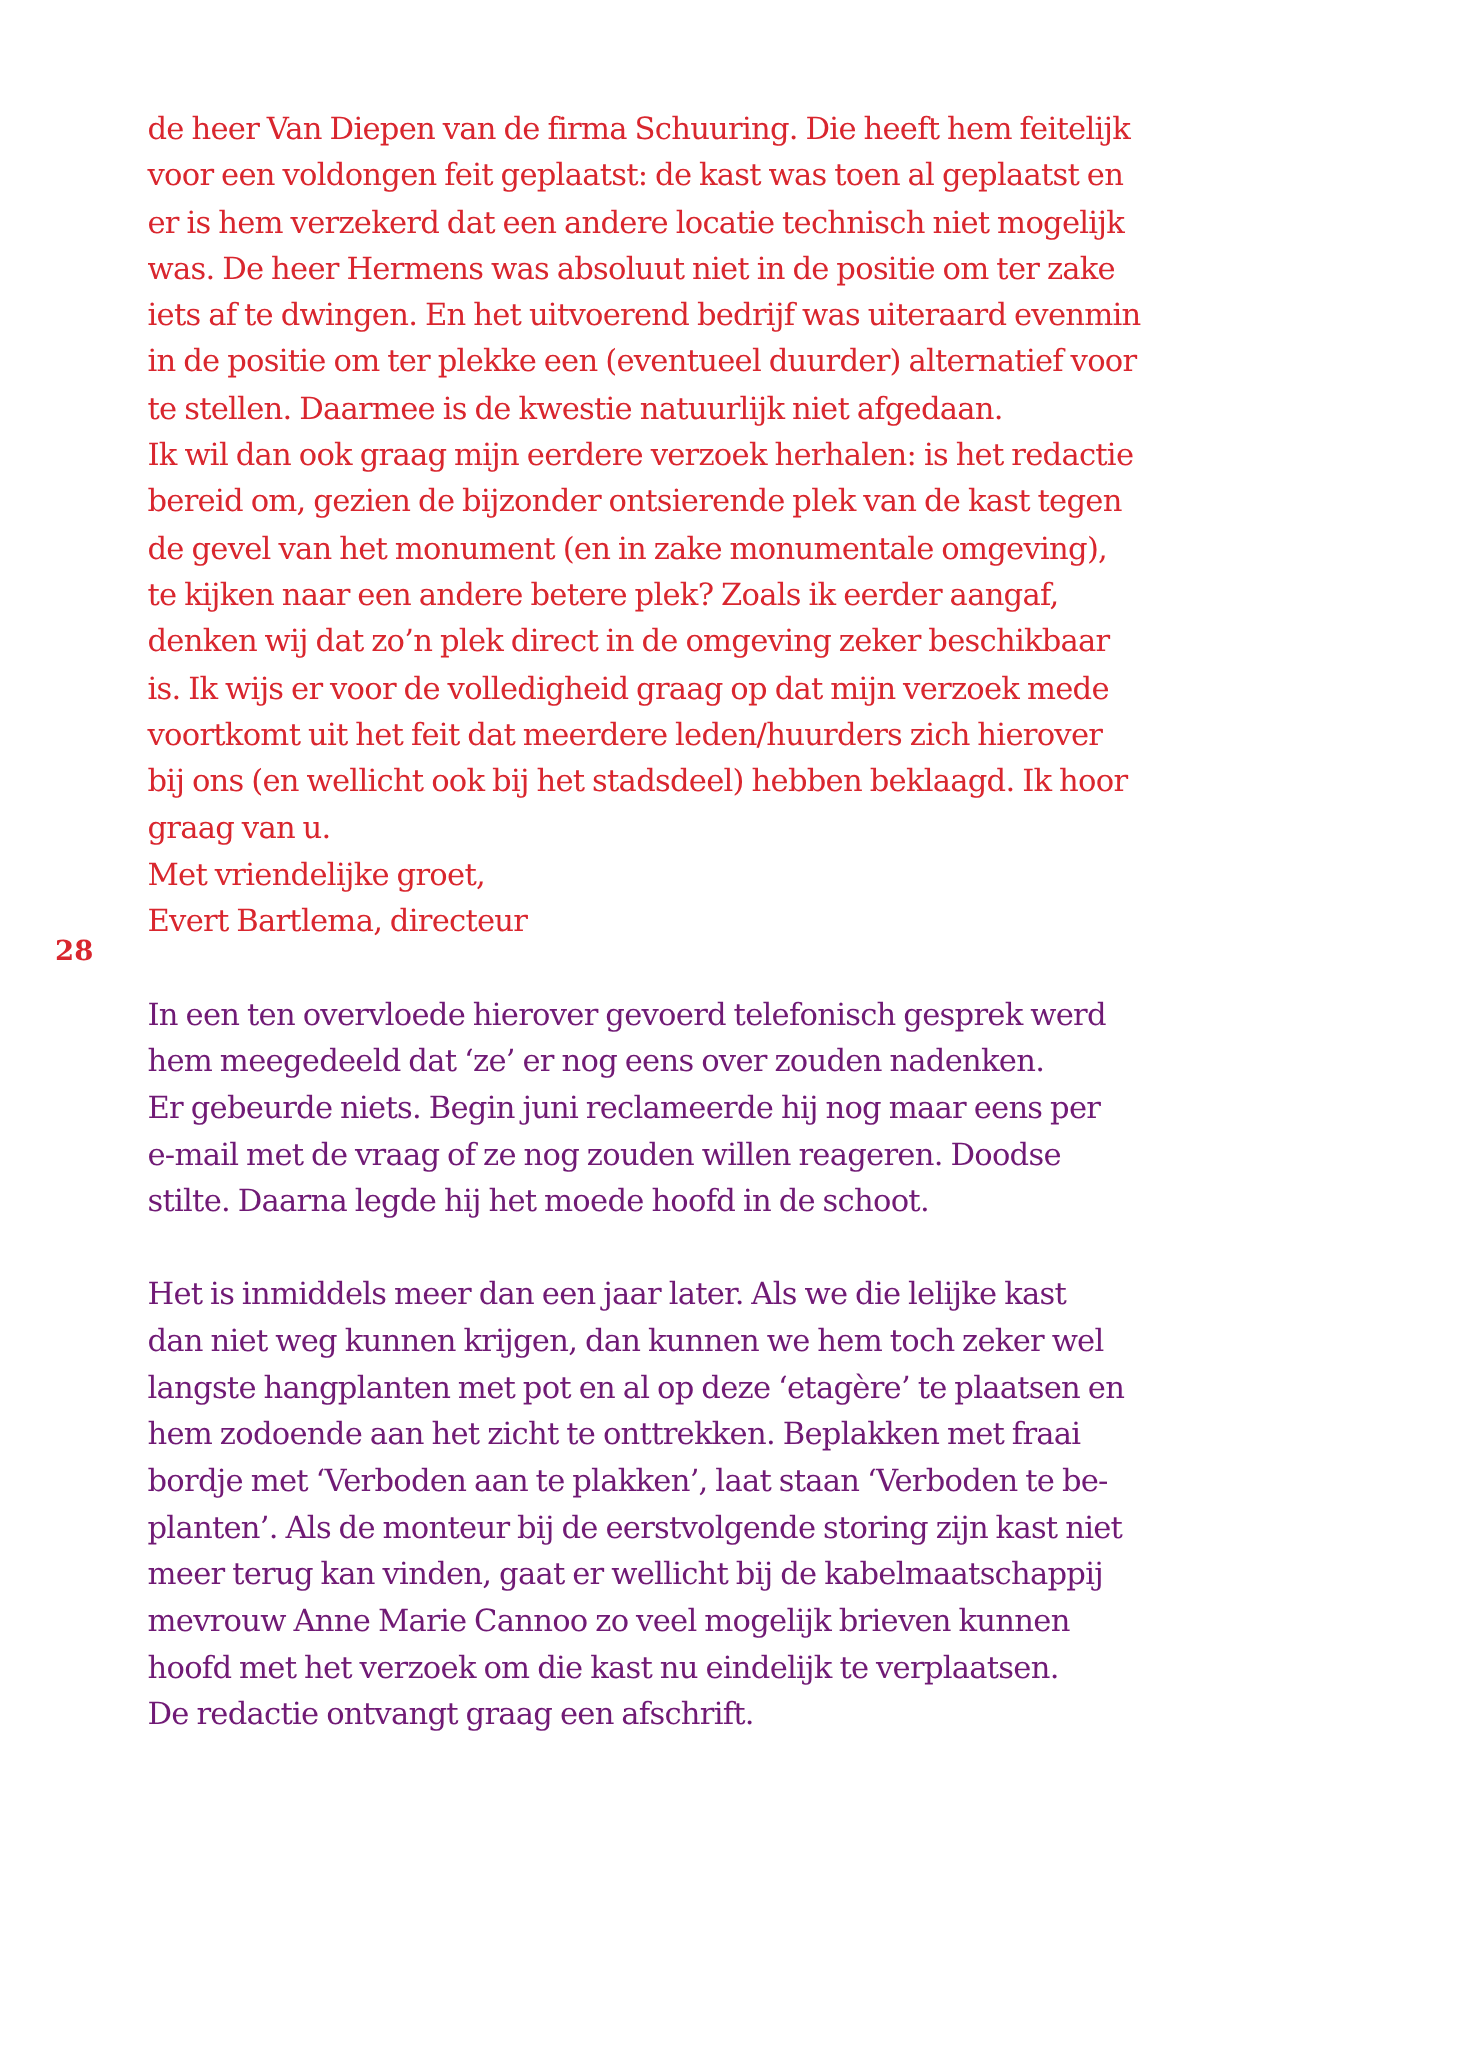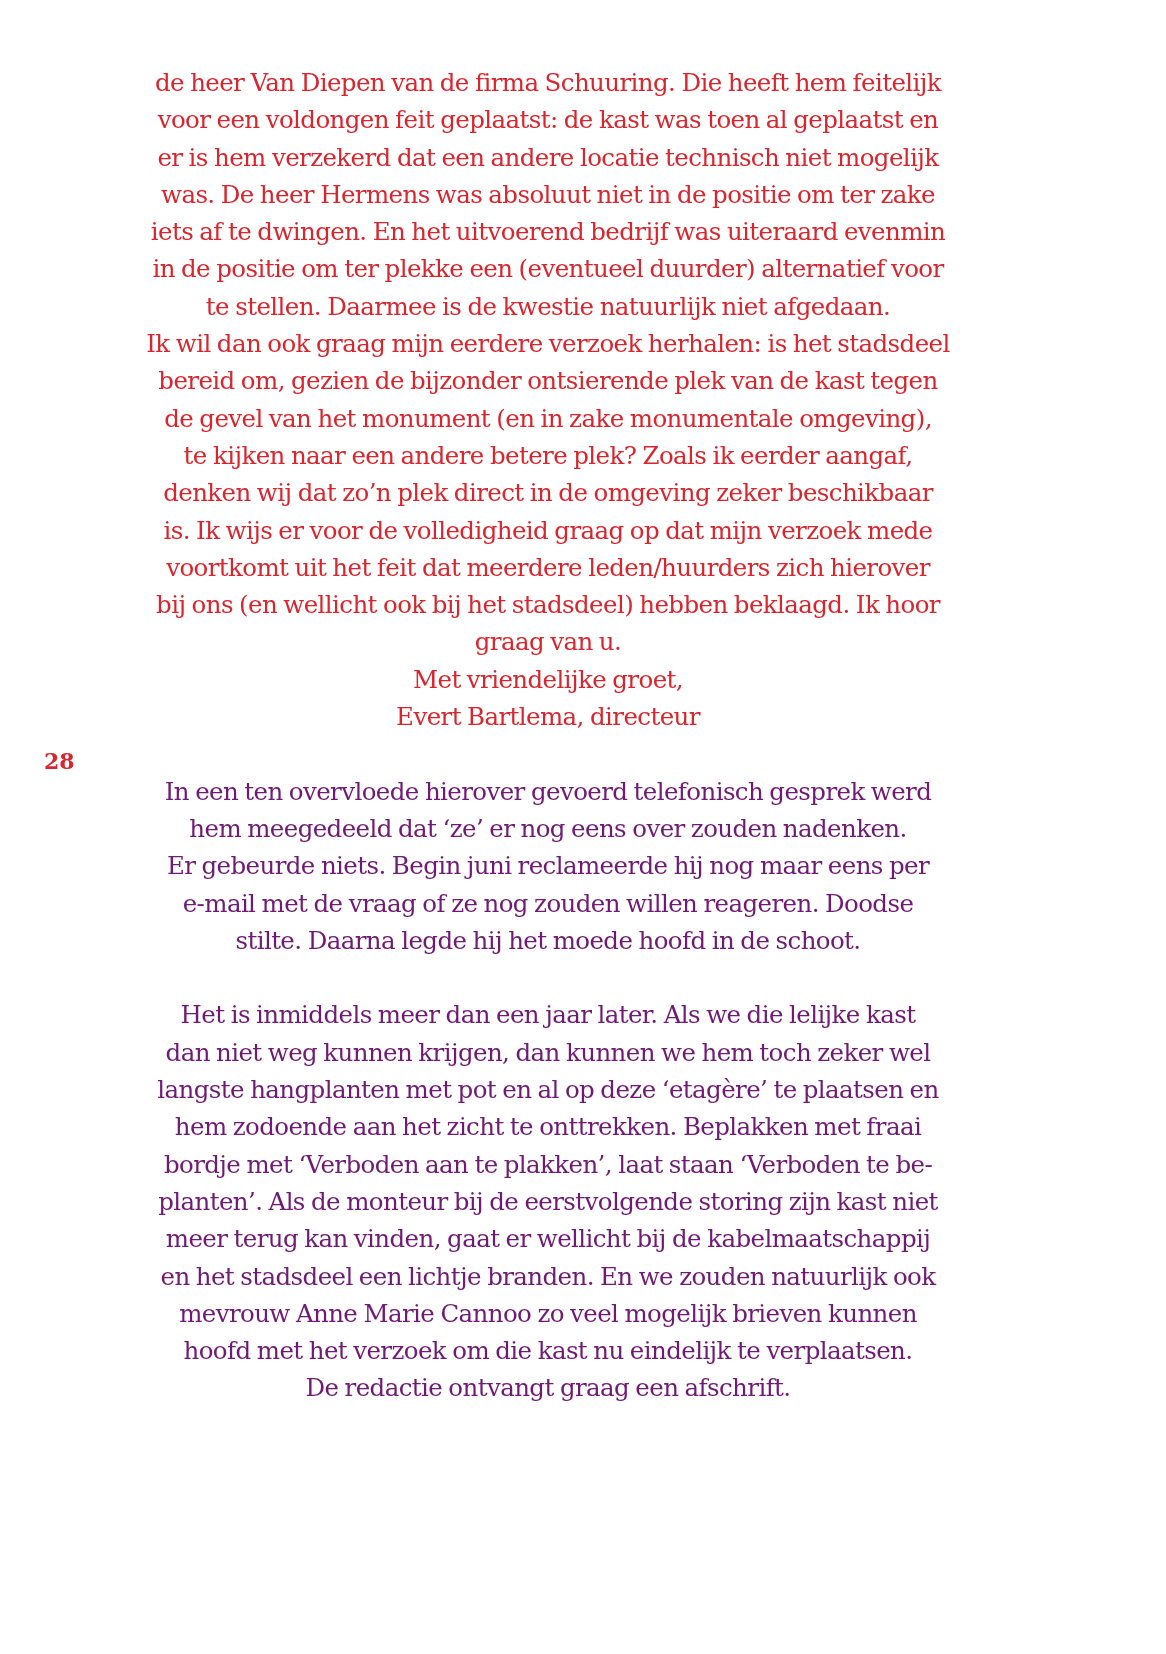--- a/index.html
+++ b/index.html
@@ -3,21 +3,21 @@
 <meta charset="utf-8">
 <style>
   html, body { margin: 0; padding: 0; background: #ffffff; }
   body { width: 1166px; height: 1654px; position: relative; overflow: hidden; }
   .page {
     position: absolute; left: 0; top: 0; width: 1166px; height: 1654px;
     background: #ffffff;
     font-family: "DejaVu Serif", "Liberation Serif", serif;
   }
   .col {
-    position: absolute; left: 118px; top: 64px; width: 860px; text-align: center;
+    position: absolute; left: 118px; top: 84px; width: 860px;
   }
   .line {
     font-size: 24.5px;
     line-height: 37.3px;
     height: 37.3px;
     white-space: nowrap;
     letter-spacing: -0.6px;
     word-spacing: -1px;
   }
   .red { color: #d9262e; }
@@ -40,21 +40,21 @@
   <div class="col">
 
     <div class="red">
       <div class="line">de heer Van Diepen van de firma Schuuring. Die heeft hem feitelijk</div>
       <div class="line">voor een voldongen feit geplaatst: de kast was toen al geplaatst en</div>
       <div class="line">er is hem verzekerd dat een andere locatie technisch niet mogelijk</div>
       <div class="line">was. De heer Hermens was absoluut niet in de positie om ter zake</div>
       <div class="line">iets af te dwingen. En het uitvoerend bedrijf was uiteraard evenmin</div>
       <div class="line">in de positie om ter plekke een (eventueel duurder) alternatief voor</div>
       <div class="line">te stellen. Daarmee is de kwestie natuurlijk niet afgedaan.</div>
-      <div class="line">Ik wil dan ook graag mijn eerdere verzoek herhalen: is het stadsdeel</div>
+      <div class="line">Ik wil dan ook graag mijn eerdere verzoek herhalen: is het redactie</div>
       <div class="line">bereid om, gezien de bijzonder ontsierende plek van de kast tegen</div>
       <div class="line">de gevel van het monument (en in zake monumentale omgeving),</div>
       <div class="line">te kijken naar een andere betere plek? Zoals ik eerder aangaf,</div>
       <div class="line">denken wij dat zo’n plek direct in de omgeving zeker beschikbaar</div>
       <div class="line">is. Ik wijs er voor de volledigheid graag op dat mijn verzoek mede</div>
       <div class="line">voortkomt uit het feit dat meerdere leden/huurders zich hierover</div>
       <div class="line">bij ons (en wellicht ook bij het stadsdeel) hebben beklaagd. Ik hoor</div>
       <div class="line">graag van u.</div>
       <div class="line">Met vriendelijke groet,</div>
       <div class="line">Evert Bartlema, directeur</div>
@@ -73,20 +73,19 @@
     <div class="gap"></div>
 
     <div class="dark">
       <div class="line">Het is inmiddels meer dan een jaar later. Als we die lelijke kast</div>
       <div class="line">dan niet weg kunnen krijgen, dan kunnen we hem toch zeker wel</div>
       <div class="line">langste hangplanten met pot en al op deze ‘etagère’ te plaatsen en</div>
       <div class="line">hem zodoende aan het zicht te onttrekken. Beplakken met fraai</div>
       <div class="line">bordje met ‘Verboden aan te plakken’, laat staan ‘Verboden te be-</div>
       <div class="line">planten’. Als de monteur bij de eerstvolgende storing zijn kast niet</div>
       <div class="line">meer terug kan vinden, gaat er wellicht bij de kabelmaatschappij</div>
-      <div class="line">en het stadsdeel een lichtje branden. En we zouden natuurlijk ook</div>
       <div class="line">mevrouw Anne Marie Cannoo zo veel mogelijk brieven kunnen</div>
       <div class="line">hoofd met het verzoek om die kast nu eindelijk te verplaatsen.</div>
       <div class="line">De redactie ontvangt graag een afschrift.</div>
     </div>
 
   </div>
 </div>
 
 </body></html>

